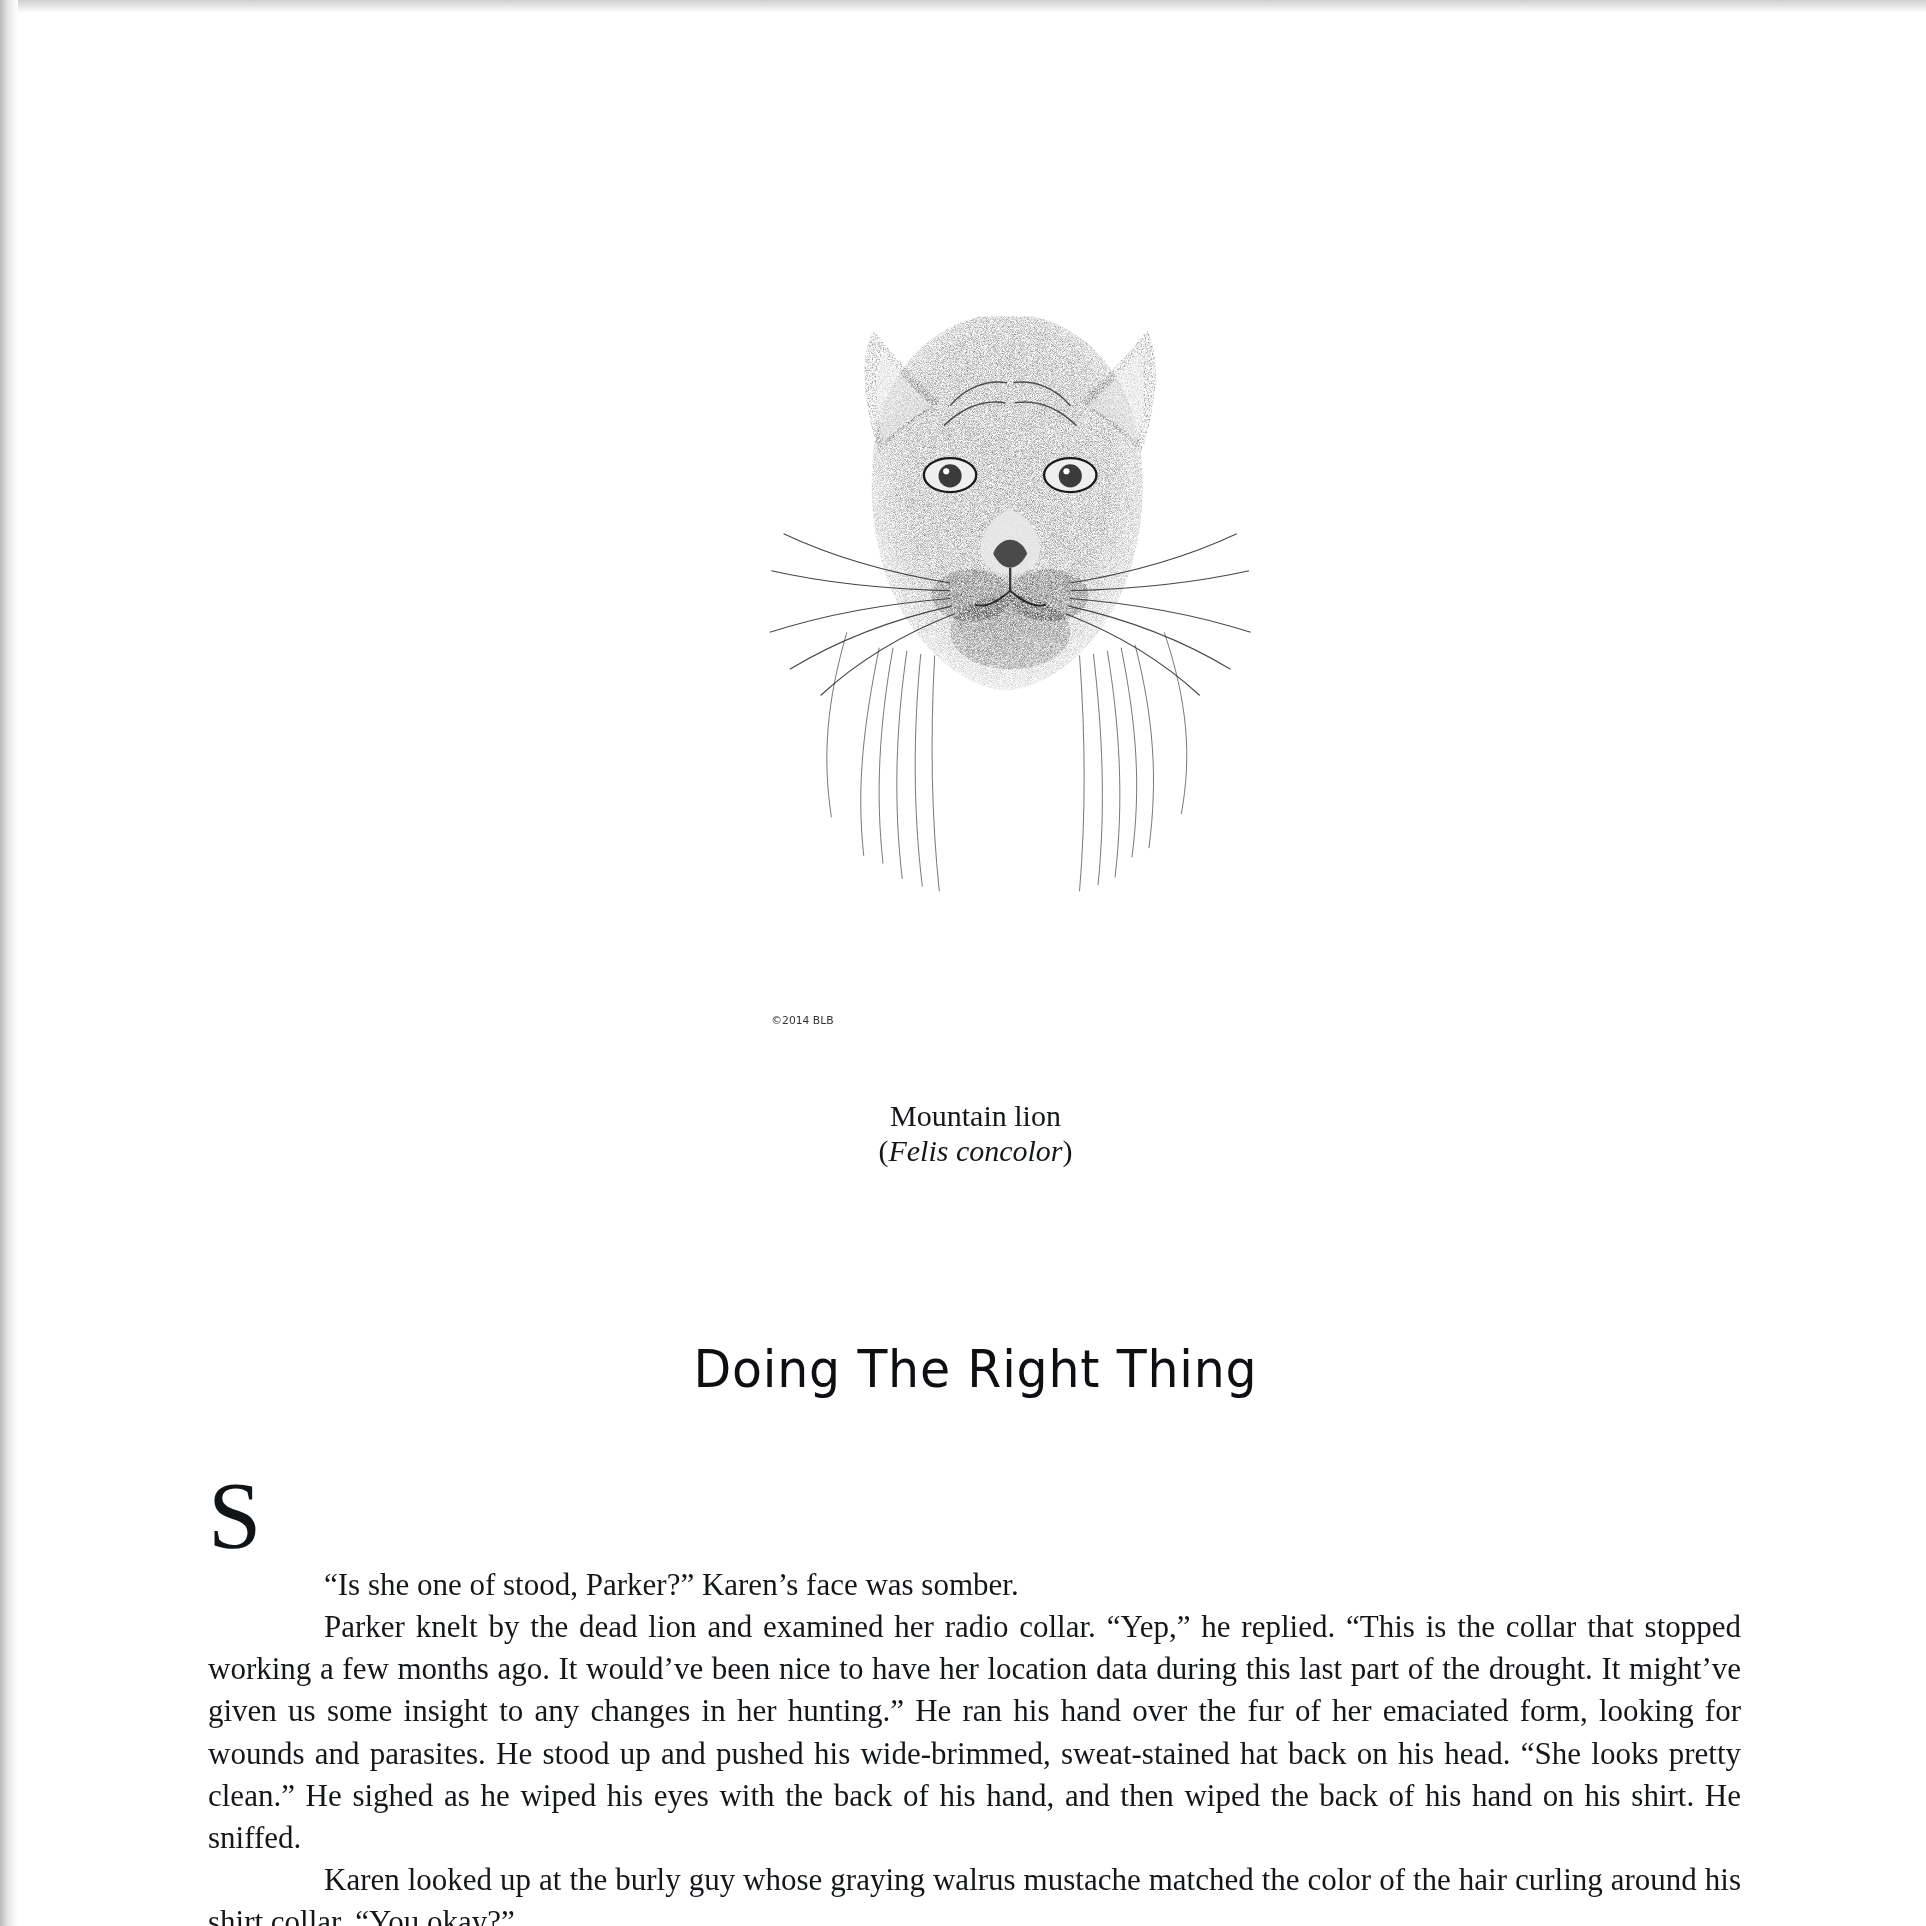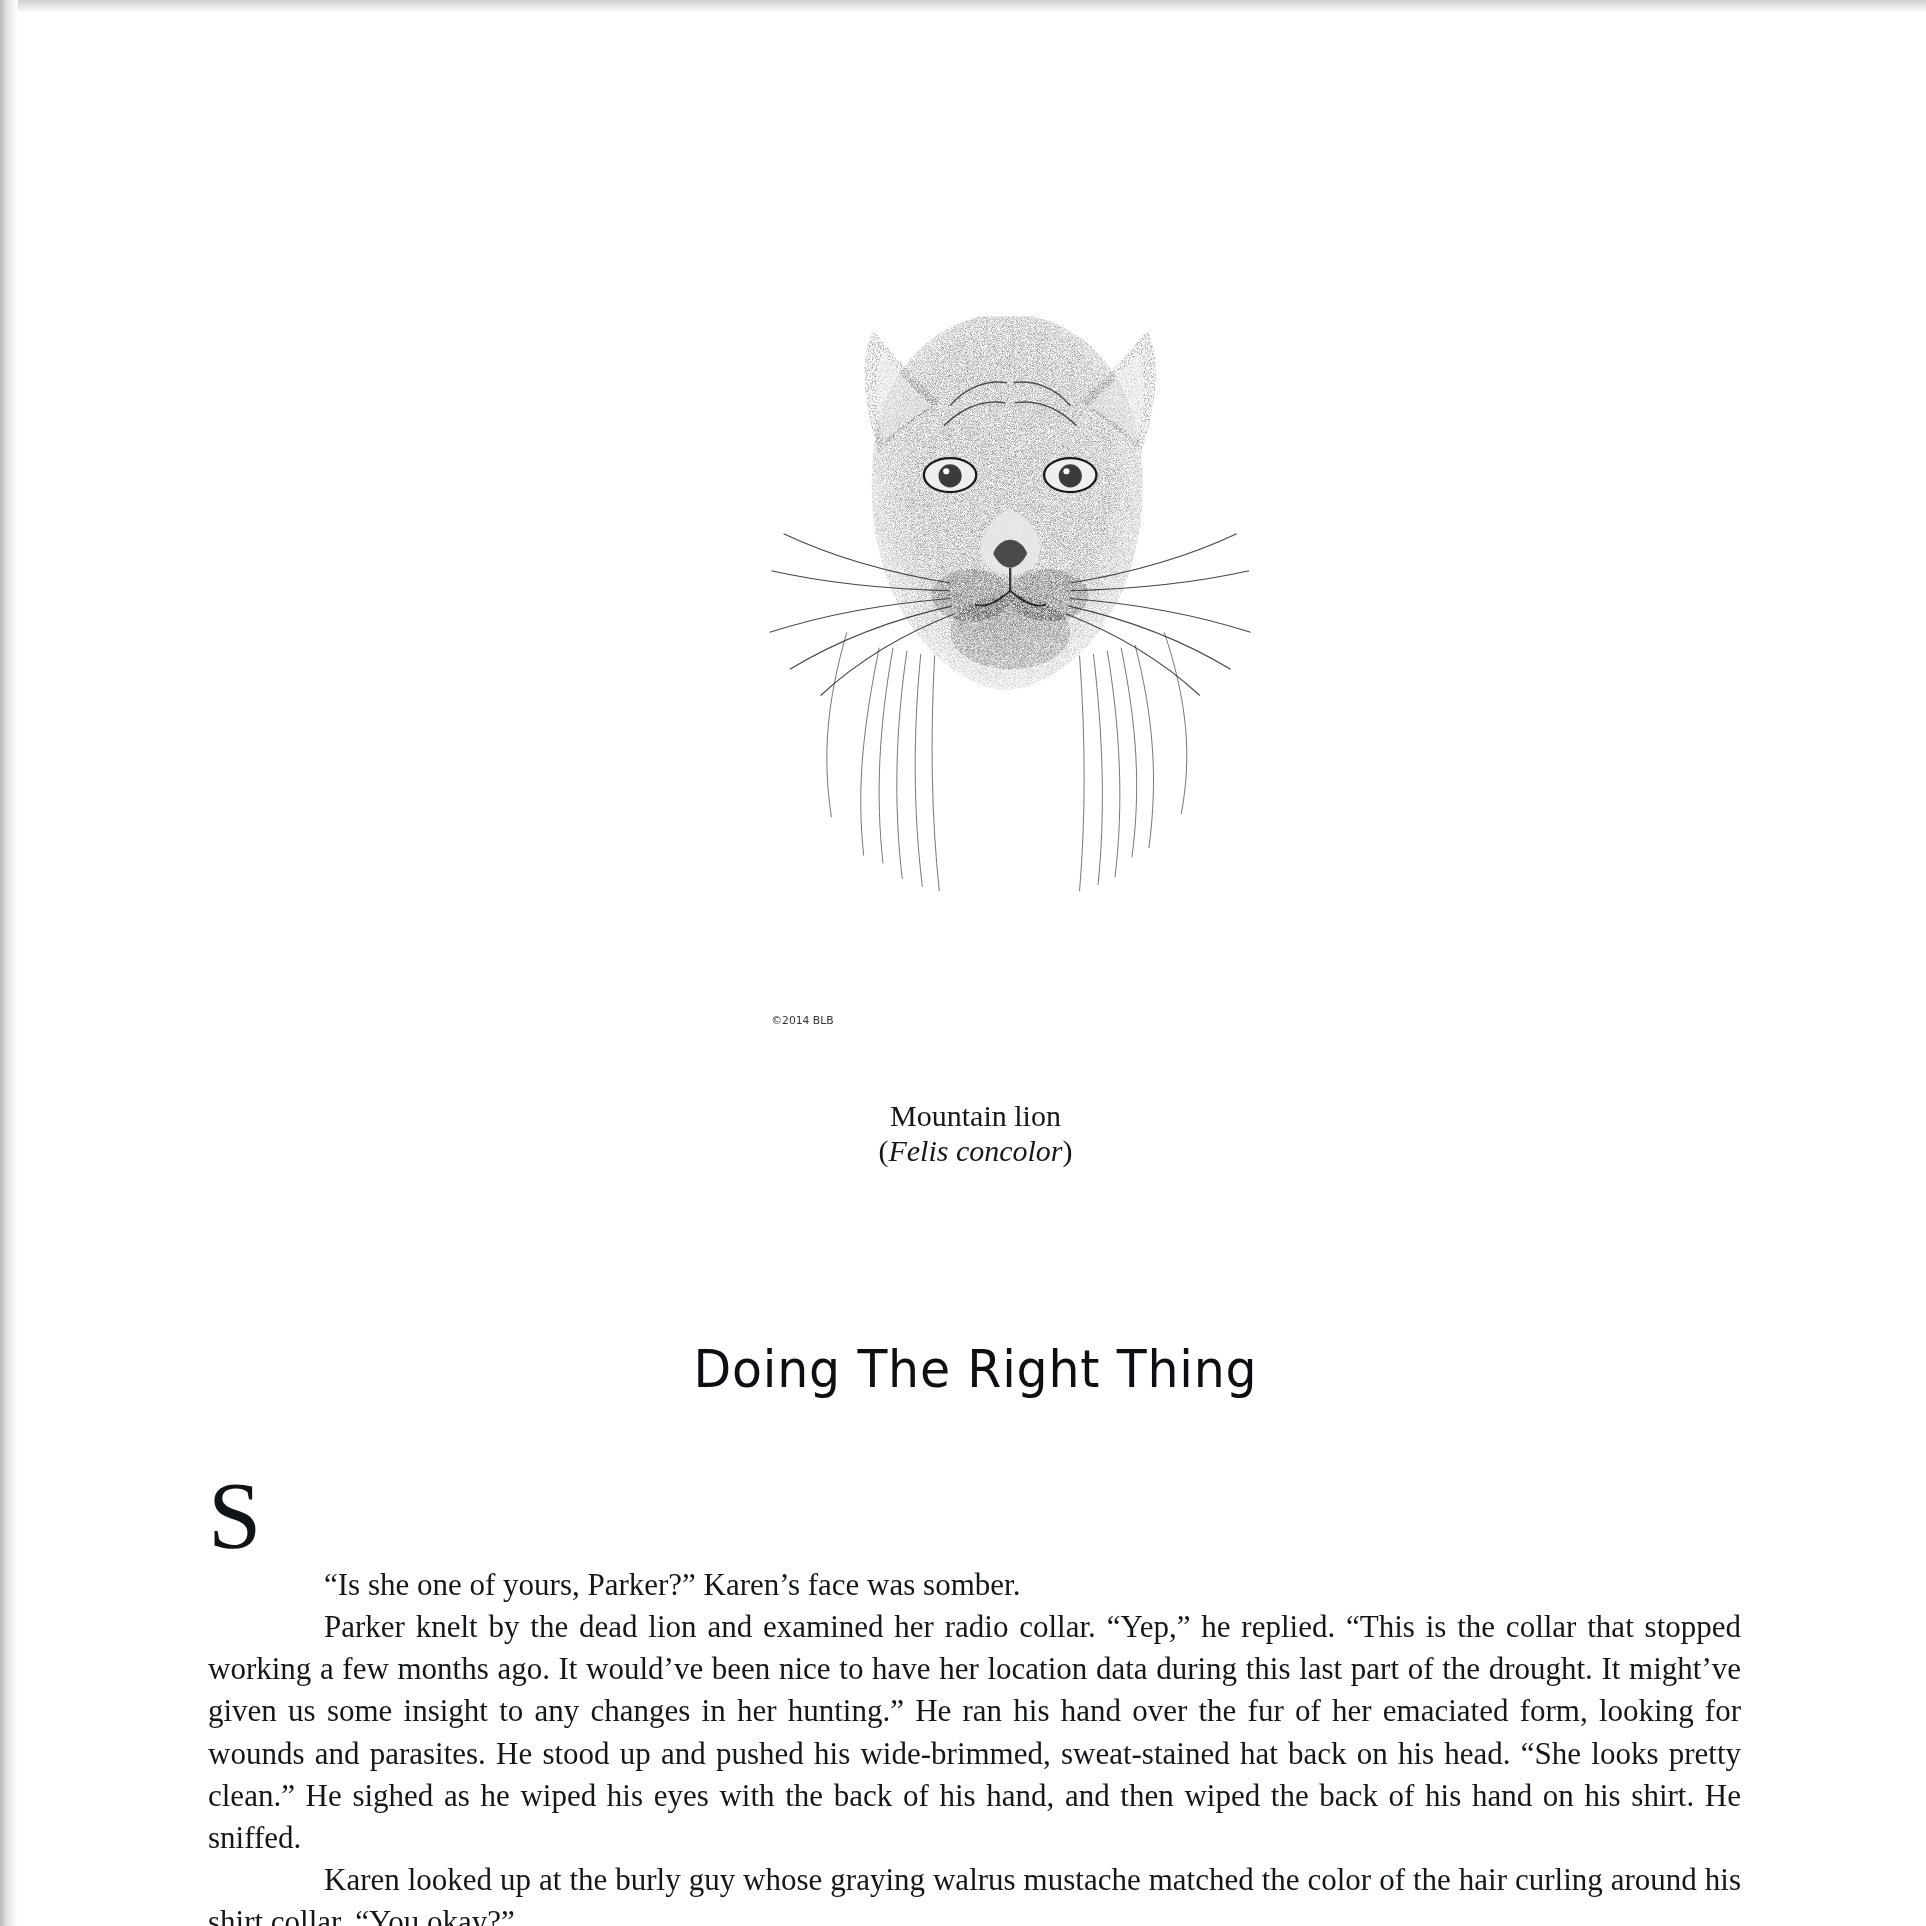--- a/index.html
+++ b/index.html
@@ -247,20 +247,20 @@
       </div>
     </div>
   </div>
 
   <div class="story-title">Doing The Right Thing</div>
 
   <div class="body-copy">
     <p class="first">
       <span class="dropcap">S</span>
     </p>
-    <p class="dialog">“Is she one of yours, Parker?”  Karen’s face was somber.</p>
+    <p class="dialog">“Is she one of stood, Parker?”  Karen’s face was somber.</p>
     <p>Parker knelt by the dead lion and examined her radio collar.  “Yep,” he replied.  “This is the collar that stopped working a few months ago.  It would’ve been nice to have her location data during this last part of the drought.  It might’ve given us some insight to any changes in her hunting.”  He ran his hand over the fur of her emaciated form, looking for wounds and parasites. He stood up and pushed his wide-brimmed, sweat-stained hat back on his head.  “She looks pretty clean.”  He sighed as he wiped his eyes with the back of his hand, and then wiped the back of his hand on his shirt.  He sniffed.</p>
     <p>Karen looked up at the burly guy whose graying walrus mustache matched the color of the hair curling around his shirt collar.  “You okay?”</p>
 
   </div>
 
 </div>
 
 
 </body></html>

